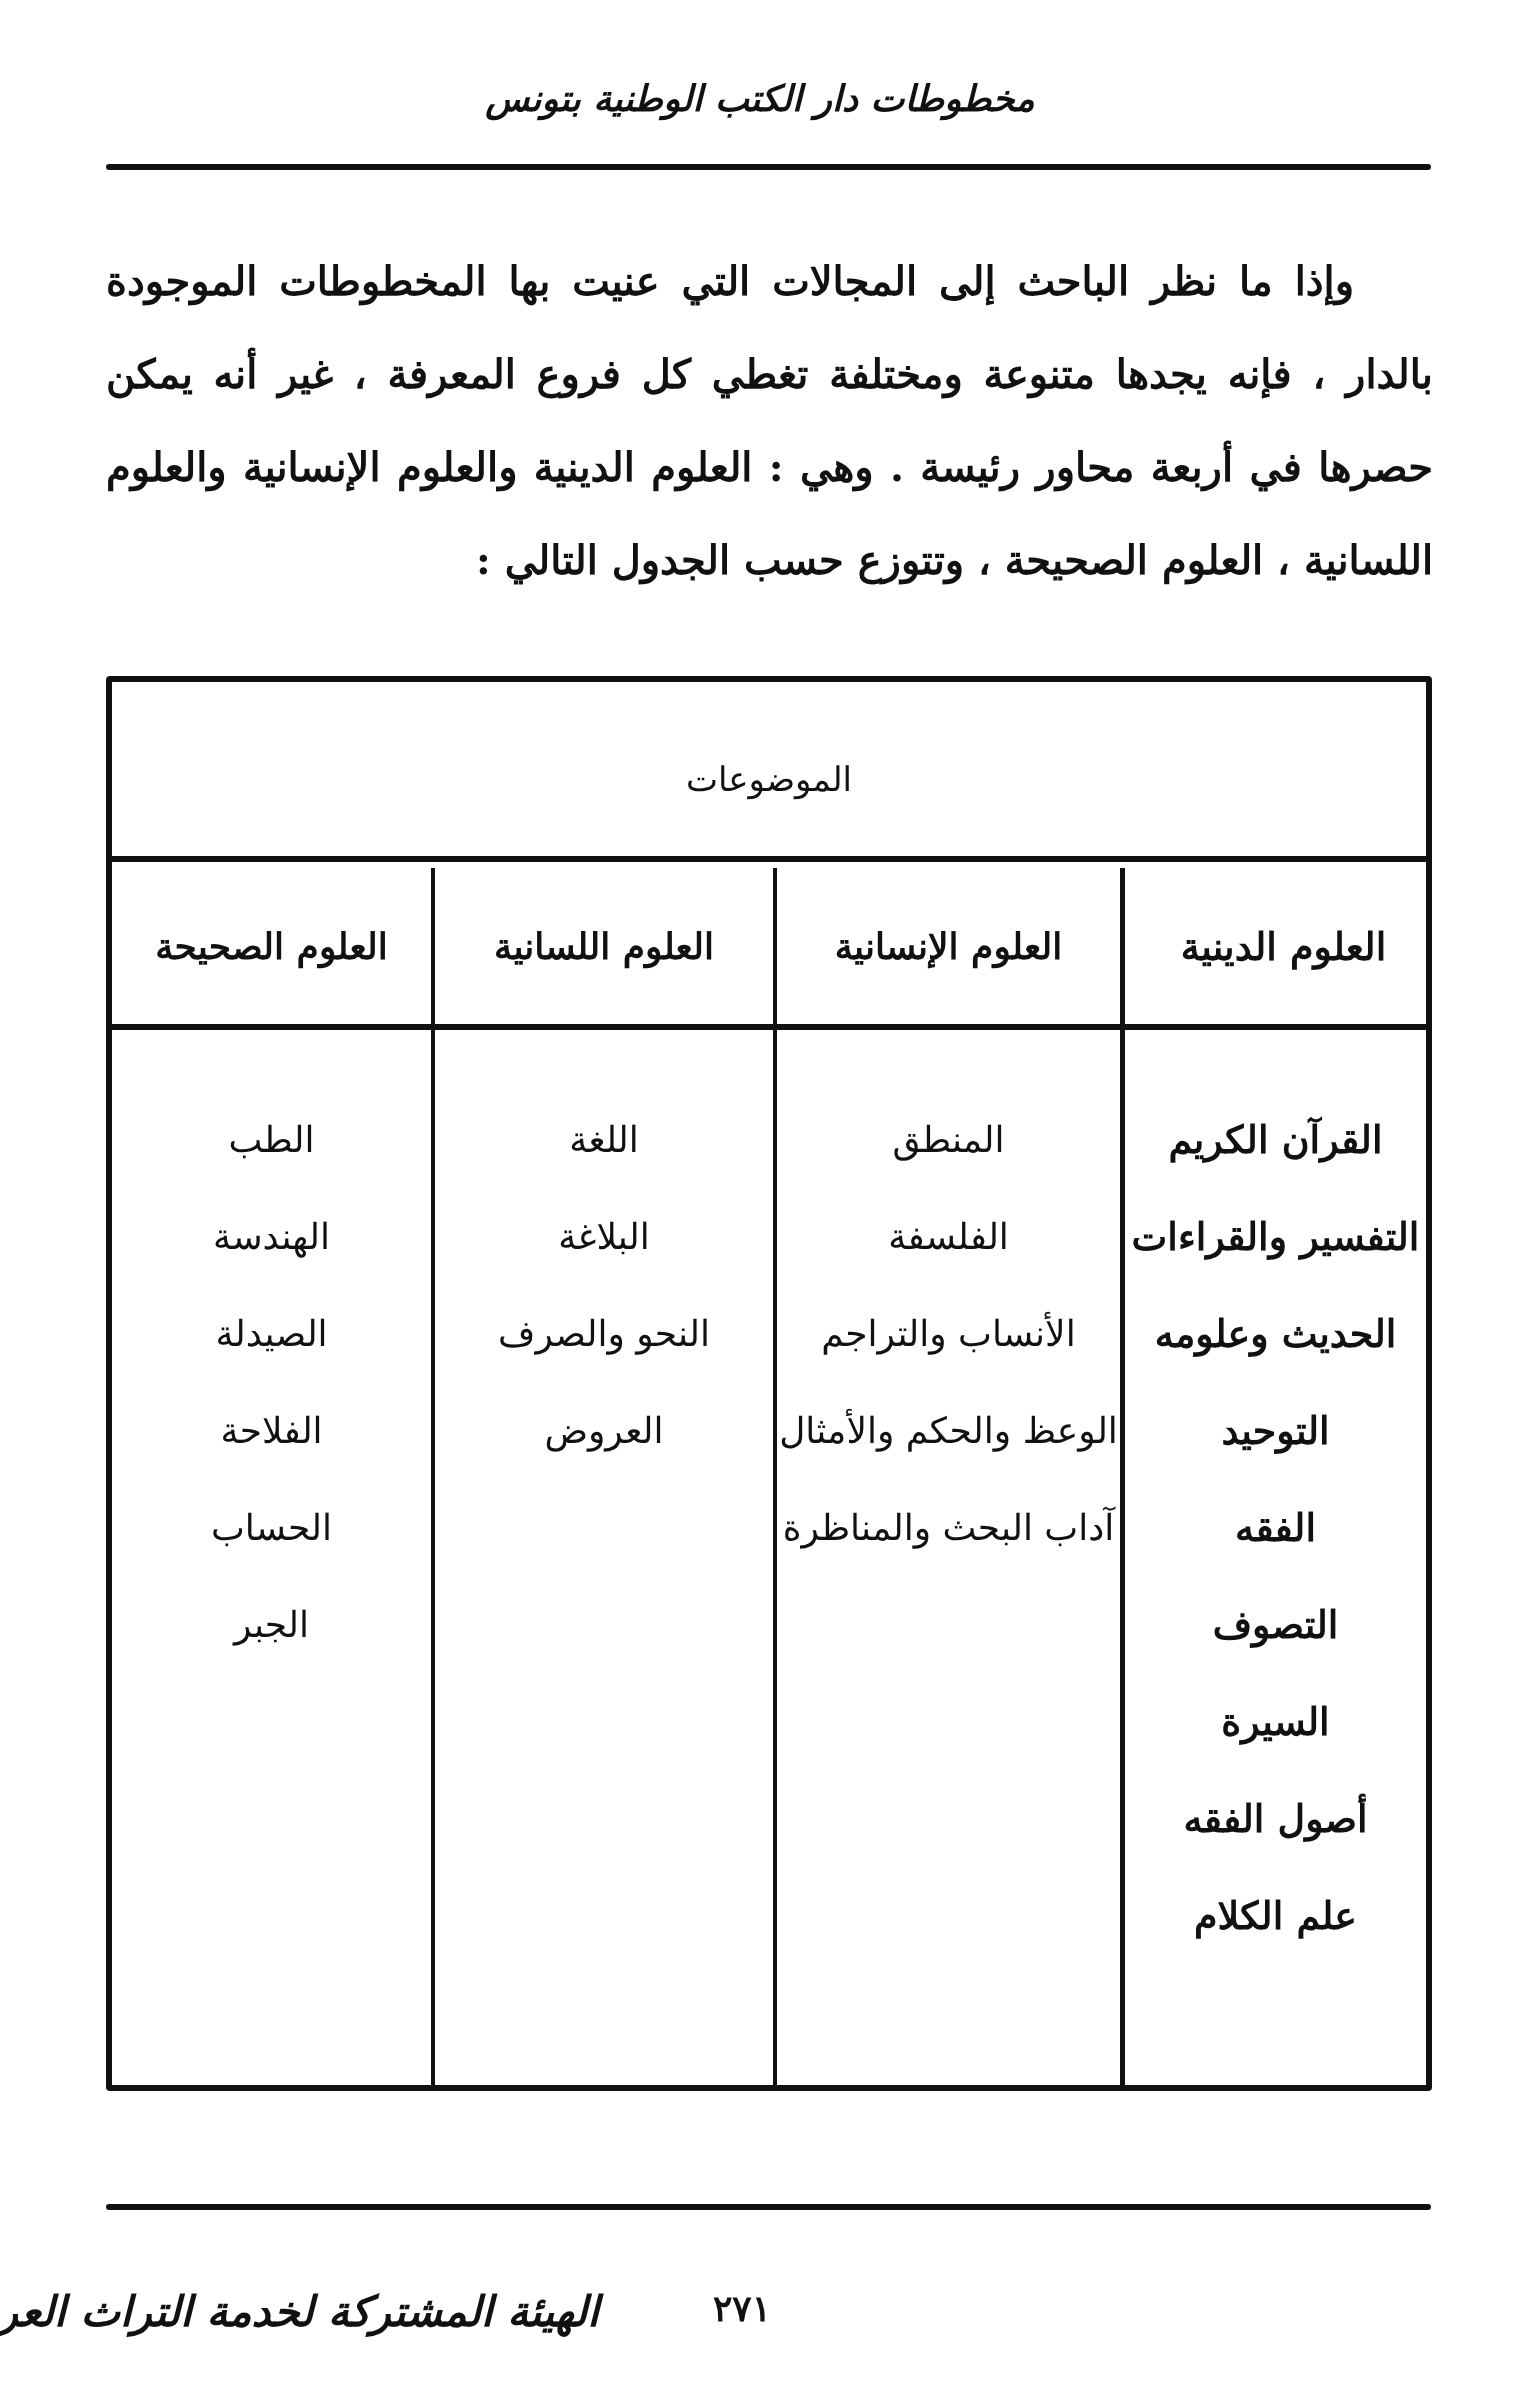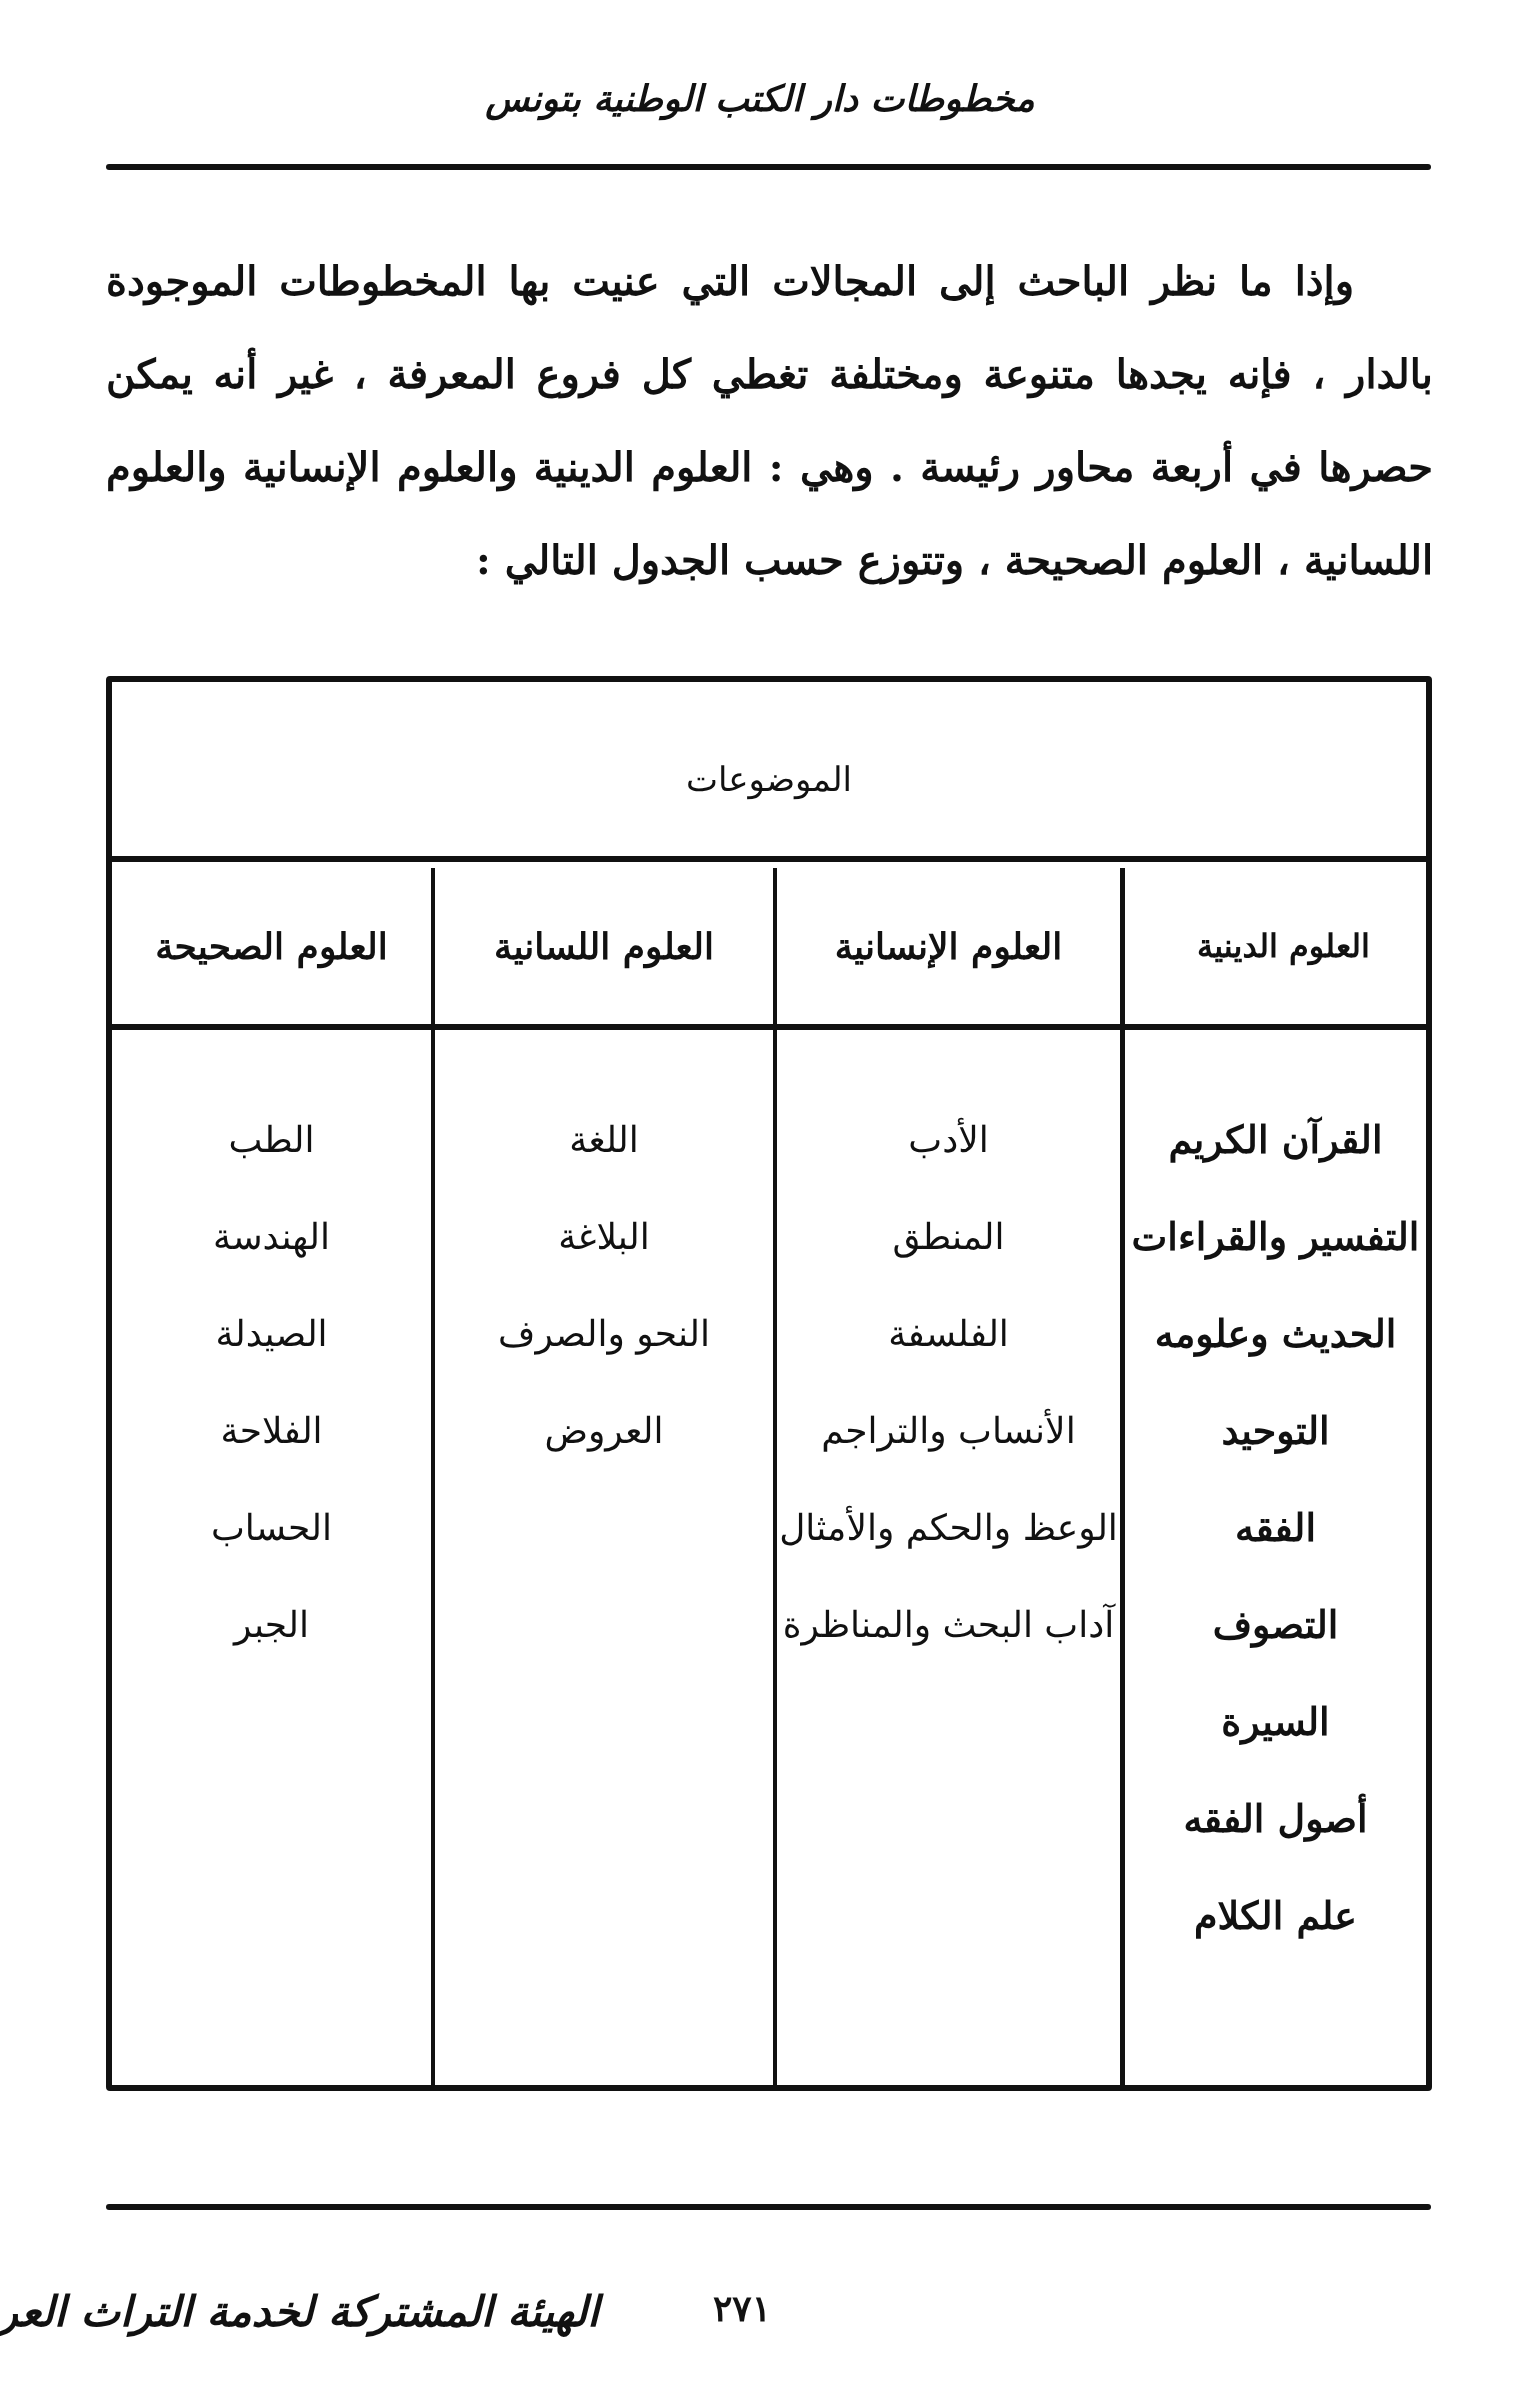--- a/index.html
+++ b/index.html
@@ -95,21 +95,21 @@
       padding-top: 61px;
       text-align: center;
     }
     .col-items li {
       height: 97px;
       line-height: 97px;
       font-size: 36px;
       white-space: nowrap;
     }
     .col.c0 .col-items li { font-weight: bold; font-size: 38px; }
-    .col.c0 .col-head { font-size: 32px; padding-left: 16px; }
+    .col.c0 .col-head { font-size: 38px; padding-left: 16px; }
 
     .footer {
       position: absolute;
       top: 2287px;
       left: 0; width: 1520px;
       height: 59px;
       direction: rtl;
     }
     .footer-publisher {
       position: absolute;
@@ -154,21 +154,20 @@
         <li>التصوف</li>
         <li>السيرة</li>
         <li>أصول الفقه</li>
         <li>علم الكلام</li>
       </ul>
     </div>
 
     <div class="col c1">
       <div class="col-head">العلوم الإنسانية</div>
       <ul class="col-items">
-        <li>الأدب</li>
         <li>المنطق</li>
         <li>الفلسفة</li>
         <li>الأنساب والتراجم</li>
         <li>الوعظ والحكم والأمثال</li>
         <li>آداب البحث والمناظرة</li>
       </ul>
     </div>
 
     <div class="col c2">
       <div class="col-head">العلوم اللسانية</div>

